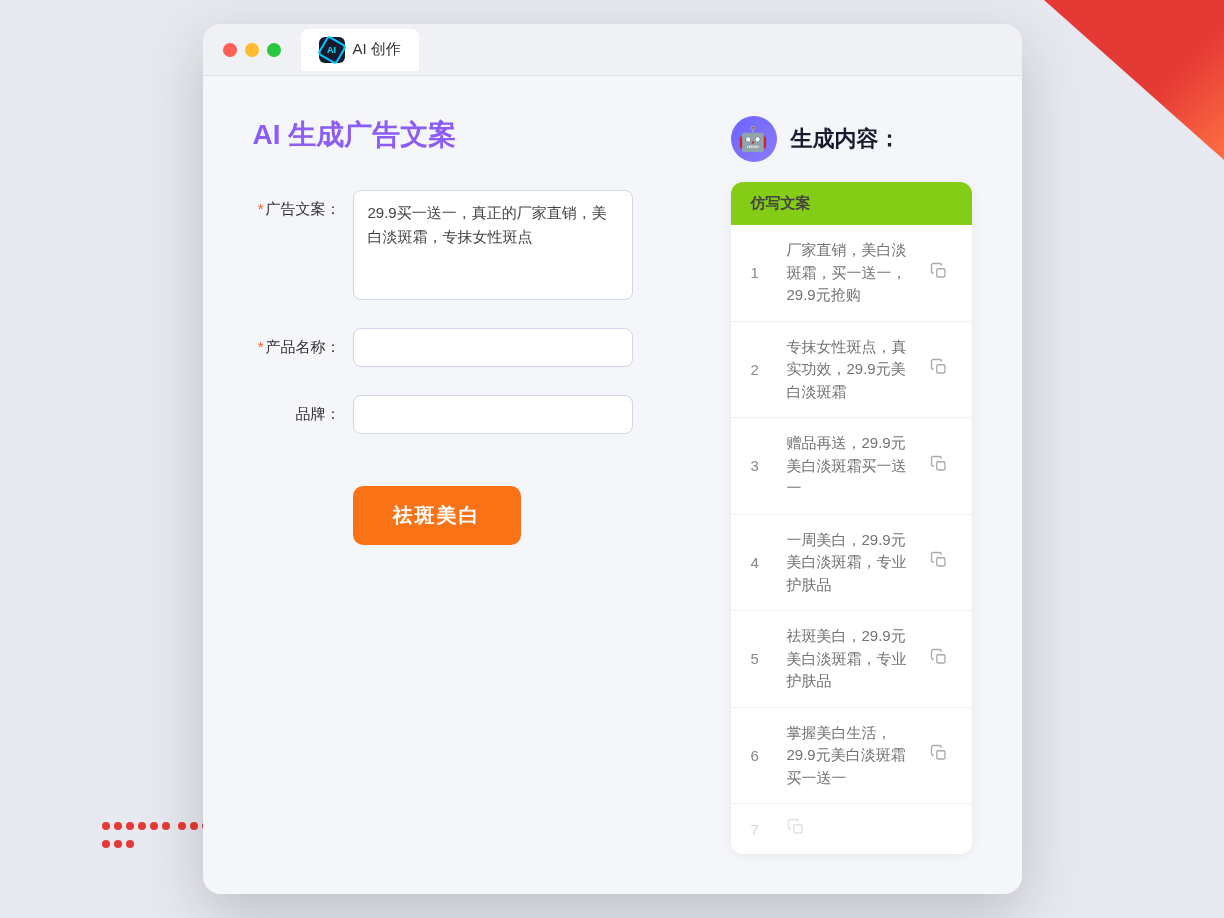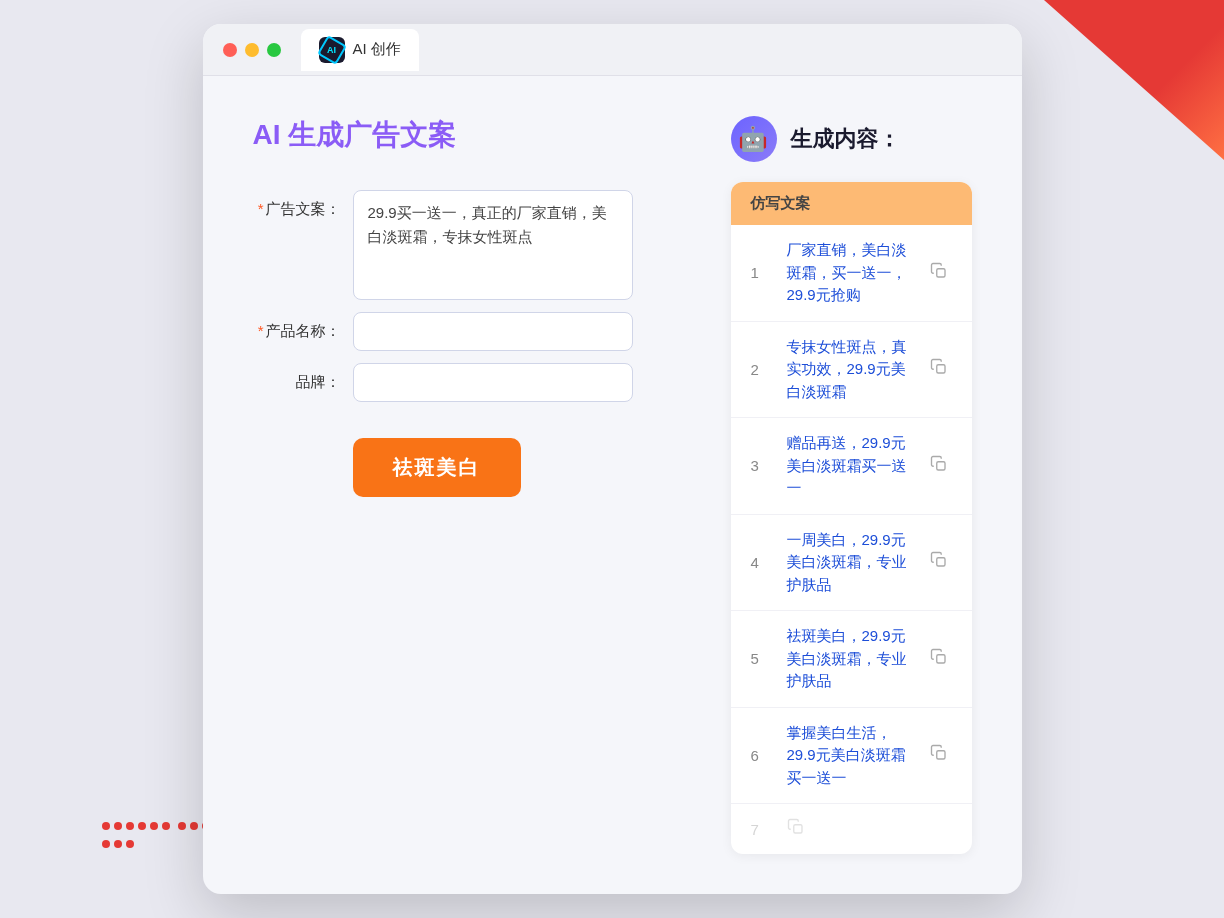--- a/index.html
+++ b/index.html
@@ -123,21 +123,21 @@
     .page-title {
       font-size: 28px;
       font-weight: 700;
       color: #8b5cf6;
       margin-bottom: 36px;
     }
 
     .form-row {
       display: flex;
       align-items: flex-start;
-      margin-bottom: 12px;
+      margin-bottom: 28px;
       gap: 12px;
     }
     .form-label {
       font-size: 15px;
       color: #333;
       white-space: nowrap;
       padding-top: 10px;
       min-width: 88px;
       text-align: right;
     }
@@ -208,21 +208,21 @@
     }
 
     
     .results-container {
       background: white;
       border-radius: 12px;
       overflow: hidden;
       box-shadow: 0 2px 12px rgba(0,0,0,0.06);
     }
     .results-header {
-      background: #fdba74;
+      background: #84cc16;
       padding: 12px 20px;
       font-size: 15px;
       font-weight: 600;
       color: #444;
     }
     .result-row {
       display: flex;
       align-items: center;
       padding: 14px 20px;
       border-bottom: 1px solid #f0f0f5;
@@ -231,21 +231,21 @@
     .result-row:last-child { border-bottom: none; }
     .result-row.faded { opacity: 0.35; }
     .result-num {
       font-size: 15px;
       color: #888;
       min-width: 20px;
     }
     .result-text {
       flex: 1;
       font-size: 15px;
-      color: #1d4ed8;
+      color: #737373;
       line-height: 1.5;
     }
     .copy-icon {
       width: 22px; height: 22px;
       color: #aaa;
       cursor: pointer;
       flex-shrink: 0;
     }
     .copy-icon svg {
       width: 18px; height: 18px;

